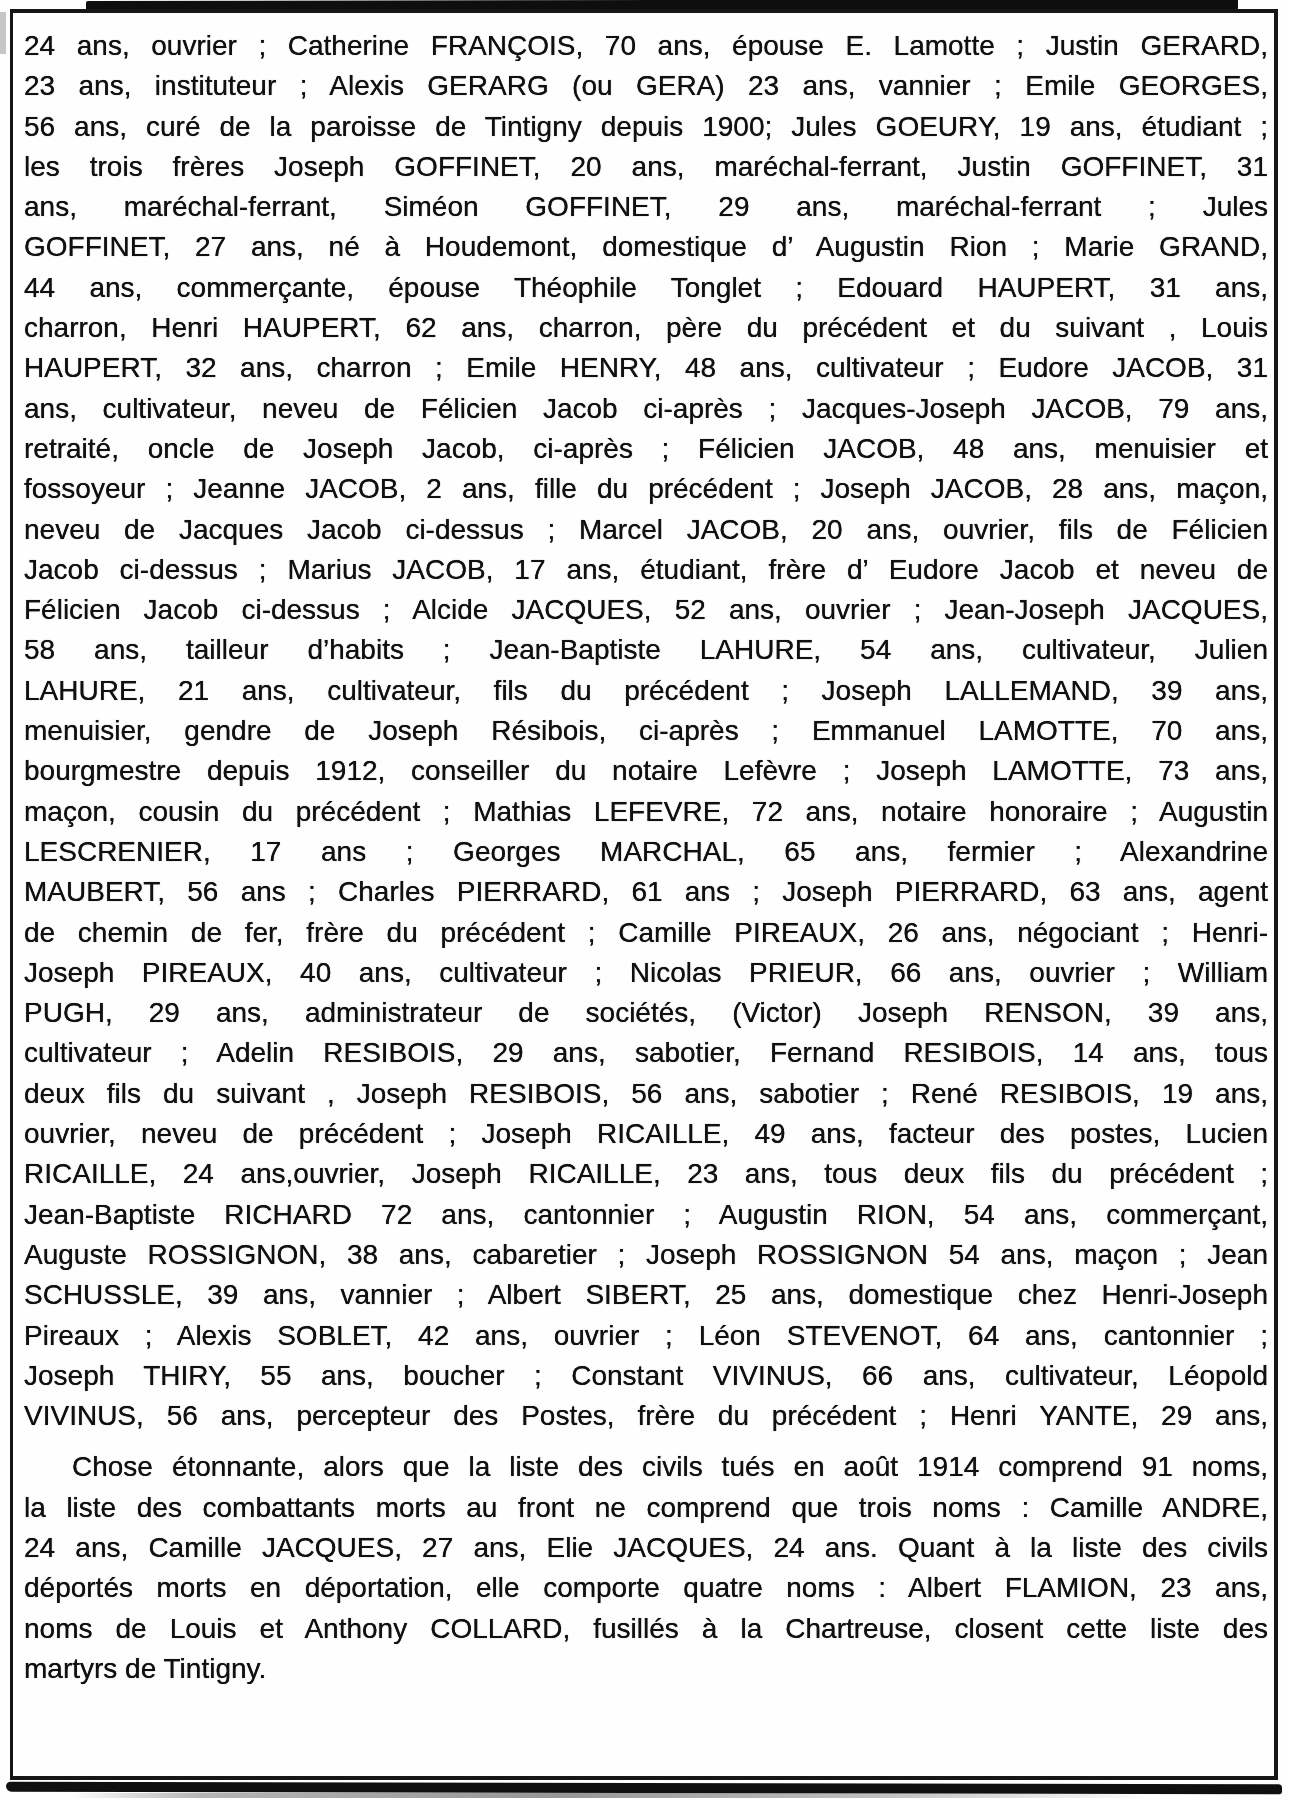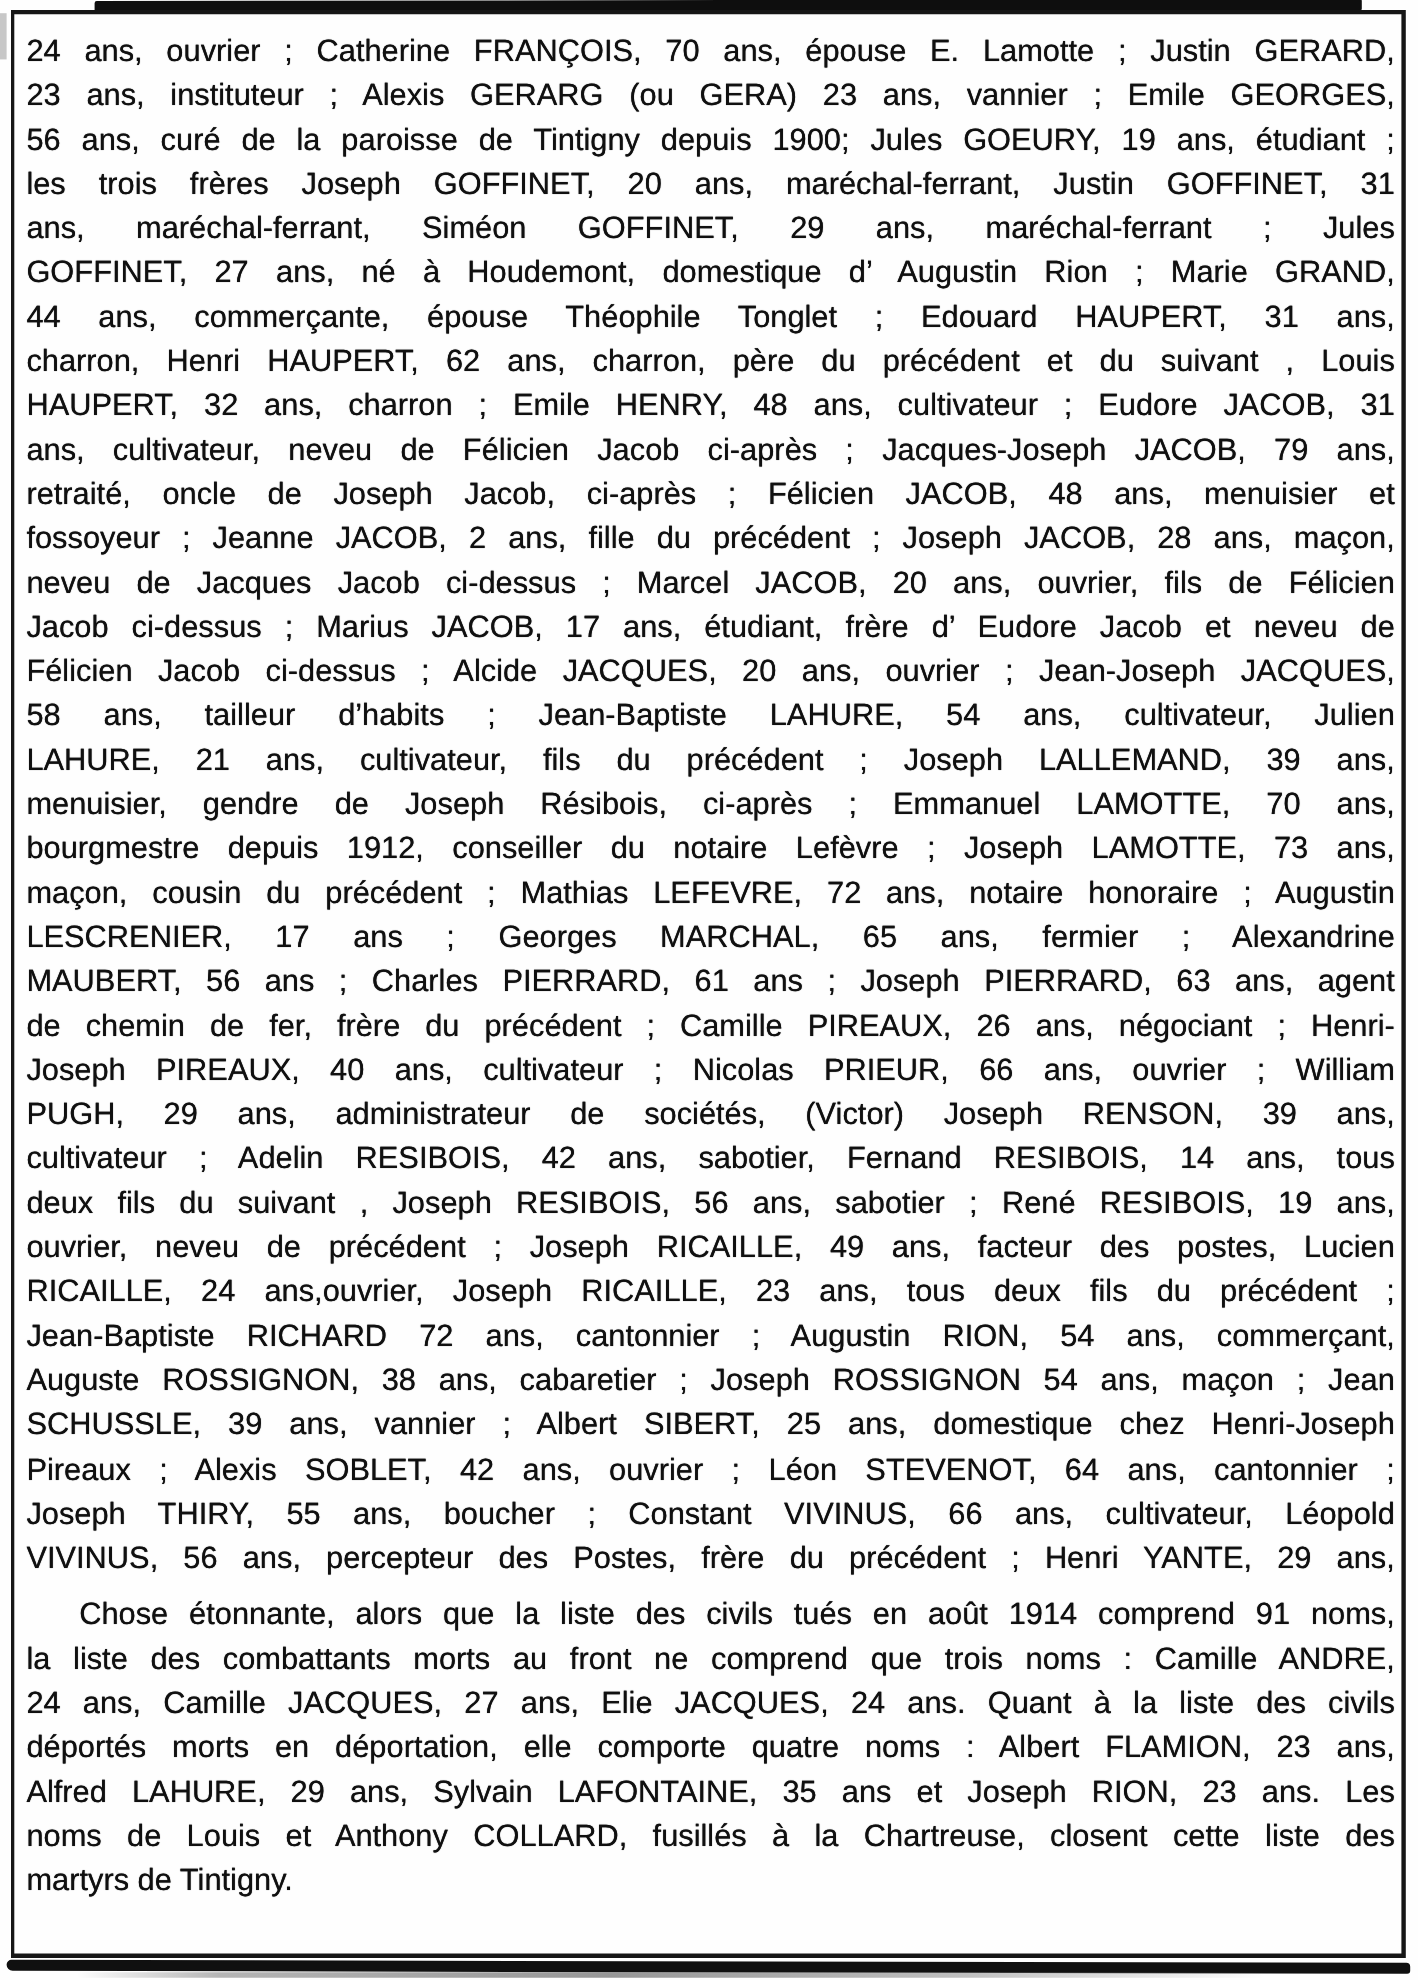--- a/index.html
+++ b/index.html
@@ -111,44 +111,43 @@
       <div class="text-line">ans, maréchal-ferrant, Siméon GOFFINET, 29 ans, maréchal-ferrant ; Jules</div>
       <div class="text-line">GOFFINET, 27 ans, né à Houdemont, domestique d’ Augustin Rion ; Marie GRAND,</div>
       <div class="text-line">44 ans, commerçante, épouse Théophile Tonglet ; Edouard HAUPERT, 31 ans,</div>
       <div class="text-line">charron, Henri HAUPERT, 62 ans, charron, père du précédent et du suivant , Louis</div>
       <div class="text-line">HAUPERT, 32 ans, charron ; Emile HENRY, 48 ans, cultivateur ; Eudore JACOB, 31</div>
       <div class="text-line">ans, cultivateur, neveu de Félicien Jacob ci-après ; Jacques-Joseph JACOB, 79 ans,</div>
       <div class="text-line">retraité, oncle de Joseph Jacob, ci-après ; Félicien JACOB, 48 ans, menuisier et</div>
       <div class="text-line">fossoyeur ; Jeanne JACOB, 2 ans, fille du précédent ; Joseph JACOB, 28 ans, maçon,</div>
       <div class="text-line">neveu de Jacques Jacob ci-dessus ; Marcel JACOB, 20 ans, ouvrier, fils de Félicien</div>
       <div class="text-line">Jacob ci-dessus ; Marius JACOB, 17 ans, étudiant, frère d’ Eudore Jacob et neveu de</div>
-      <div class="text-line">Félicien Jacob ci-dessus ; Alcide JACQUES, 20 ans, ouvrier ; Jean-Joseph JACQUES,</div>
+      <div class="text-line">Félicien Jacob ci-dessus ; Alcide JACQUES, 52 ans, ouvrier ; Jean-Joseph JACQUES,</div>
       <div class="text-line">58 ans, tailleur d’habits ; Jean-Baptiste LAHURE, 54 ans, cultivateur, Julien</div>
       <div class="text-line">LAHURE, 21 ans, cultivateur, fils du précédent ; Joseph LALLEMAND, 39 ans,</div>
       <div class="text-line">menuisier, gendre de Joseph Résibois, ci-après ; Emmanuel LAMOTTE, 70 ans,</div>
       <div class="text-line">bourgmestre depuis 1912, conseiller du notaire Lefèvre ; Joseph LAMOTTE, 73 ans,</div>
       <div class="text-line">maçon, cousin du précédent ; Mathias LEFEVRE, 72 ans, notaire honoraire ; Augustin</div>
       <div class="text-line">LESCRENIER, 17 ans ; Georges MARCHAL, 65 ans, fermier ; Alexandrine</div>
       <div class="text-line">MAUBERT, 56 ans ; Charles PIERRARD, 61 ans ; Joseph PIERRARD, 63 ans, agent</div>
       <div class="text-line">de chemin de fer, frère du précédent ; Camille PIREAUX, 26 ans, négociant ; Henri-</div>
       <div class="text-line">Joseph PIREAUX, 40 ans, cultivateur ; Nicolas PRIEUR, 66 ans, ouvrier ; William</div>
       <div class="text-line">PUGH, 29 ans, administrateur de sociétés, (Victor) Joseph RENSON, 39 ans,</div>
-      <div class="text-line">cultivateur ; Adelin RESIBOIS, 42 ans, sabotier, Fernand RESIBOIS, 14 ans, tous</div>
+      <div class="text-line">cultivateur ; Adelin RESIBOIS, 29 ans, sabotier, Fernand RESIBOIS, 14 ans, tous</div>
       <div class="text-line">deux fils du suivant , Joseph RESIBOIS, 56 ans, sabotier ; René RESIBOIS, 19 ans,</div>
       <div class="text-line">ouvrier, neveu de précédent ; Joseph RICAILLE, 49 ans, facteur des postes, Lucien</div>
       <div class="text-line">RICAILLE, 24 ans,ouvrier, Joseph RICAILLE, 23 ans, tous deux fils du précédent ;</div>
       <div class="text-line">Jean-Baptiste RICHARD 72 ans, cantonnier ; Augustin RION, 54 ans, commerçant,</div>
       <div class="text-line">Auguste ROSSIGNON, 38 ans, cabaretier ; Joseph ROSSIGNON 54 ans, maçon ; Jean</div>
       <div class="text-line">SCHUSSLE, 39 ans, vannier ; Albert SIBERT, 25 ans, domestique chez Henri-Joseph</div>
       <div class="text-line">Pireaux ; Alexis SOBLET, 42 ans, ouvrier ; Léon STEVENOT, 64 ans, cantonnier ;</div>
       <div class="text-line">Joseph THIRY, 55 ans, boucher ; Constant VIVINUS, 66 ans, cultivateur, Léopold</div>
       <div class="text-line">VIVINUS, 56 ans, percepteur des Postes, frère du précédent ; Henri YANTE, 29 ans,</div>
       <div class="text-line para-indent">Chose étonnante, alors que la liste des civils tués en août 1914 comprend 91 noms,</div>
       <div class="text-line">la liste des combattants morts au front ne comprend que trois noms : Camille ANDRE,</div>
       <div class="text-line">24 ans, Camille JACQUES, 27 ans, Elie JACQUES, 24 ans. Quant à la liste des civils</div>
       <div class="text-line">déportés morts en déportation, elle comporte quatre noms : Albert FLAMION, 23 ans,</div>
-      <div class="text-line">Alfred LAHURE, 29 ans, Sylvain LAFONTAINE, 35 ans et Joseph RION, 23 ans. Les</div>
       <div class="text-line">noms de Louis et Anthony COLLARD, fusillés à la Chartreuse, closent cette liste des</div>
       <div class="text-line para-last">martyrs de Tintigny.</div>
     </div>
   <div class="bottom-edge-bar"></div>
   <div class="bottom-smudge"></div>
 </div>
 
 </body></html>

